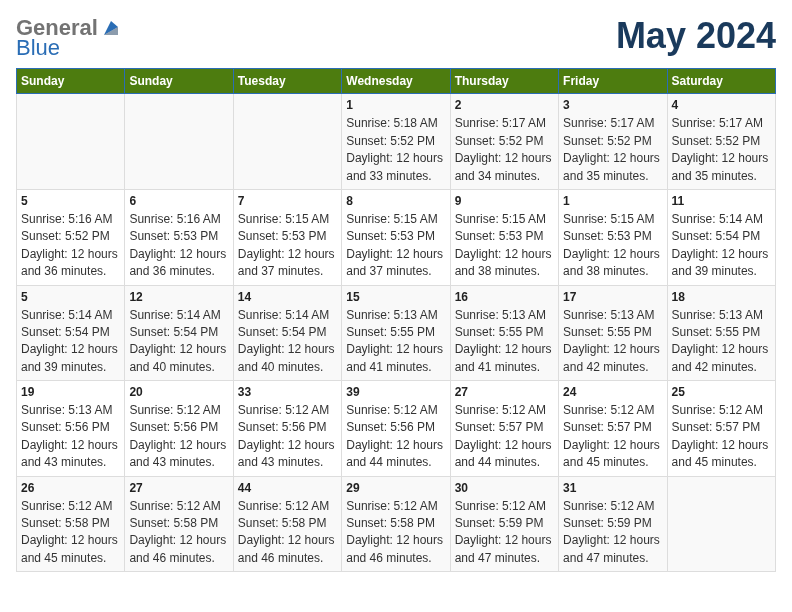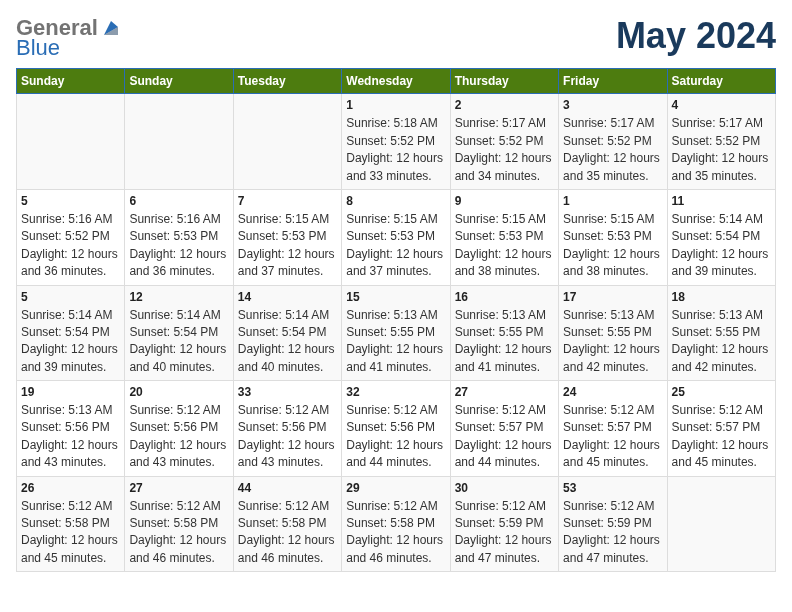--- a/index.html
+++ b/index.html
@@ -259,21 +259,21 @@
 and 43 minutes.</div>
         </td>
         <td>
           <span class="day-number">33</span>
           <div class="day-info" style="white-space: pre-line;">Sunrise: 5:12 AM
 Sunset: 5:56 PM
 Daylight: 12 hours
 and 43 minutes.</div>
         </td>
         <td>
-          <span class="day-number">32</span>
+          <span class="day-number">39</span>
           <div class="day-info" style="white-space: pre-line;">Sunrise: 5:12 AM
 Sunset: 5:56 PM
 Daylight: 12 hours
 and 44 minutes.</div>
         </td>
         <td>
           <span class="day-number">27</span>
           <div class="day-info" style="white-space: pre-line;">Sunrise: 5:12 AM
 Sunset: 5:57 PM
 Daylight: 12 hours
@@ -324,21 +324,21 @@
 and 46 minutes.</div>
         </td>
         <td>
           <span class="day-number">30</span>
           <div class="day-info" style="white-space: pre-line;">Sunrise: 5:12 AM
 Sunset: 5:59 PM
 Daylight: 12 hours
 and 47 minutes.</div>
         </td>
         <td>
-          <span class="day-number">53</span>
+          <span class="day-number">31</span>
           <div class="day-info" style="white-space: pre-line;">Sunrise: 5:12 AM
 Sunset: 5:59 PM
 Daylight: 12 hours
 and 47 minutes.</div>
         </td>
         <td></td>
       </tr>
     </tbody>
 </table>
 

